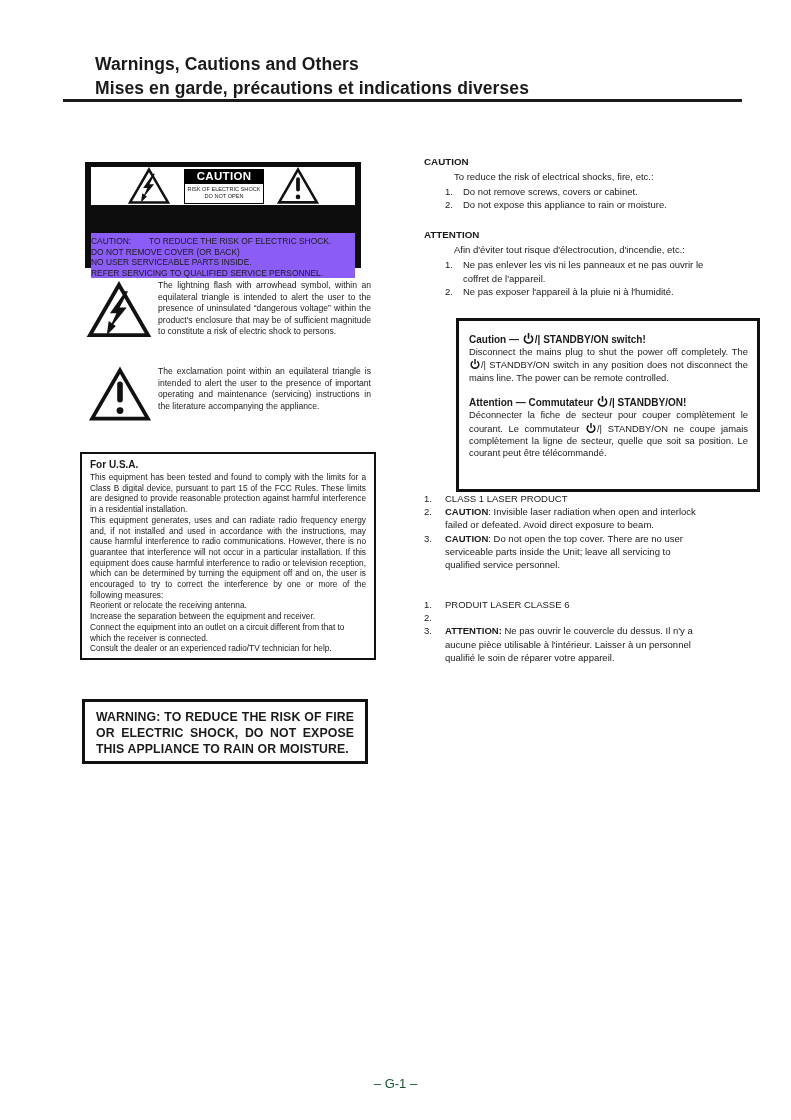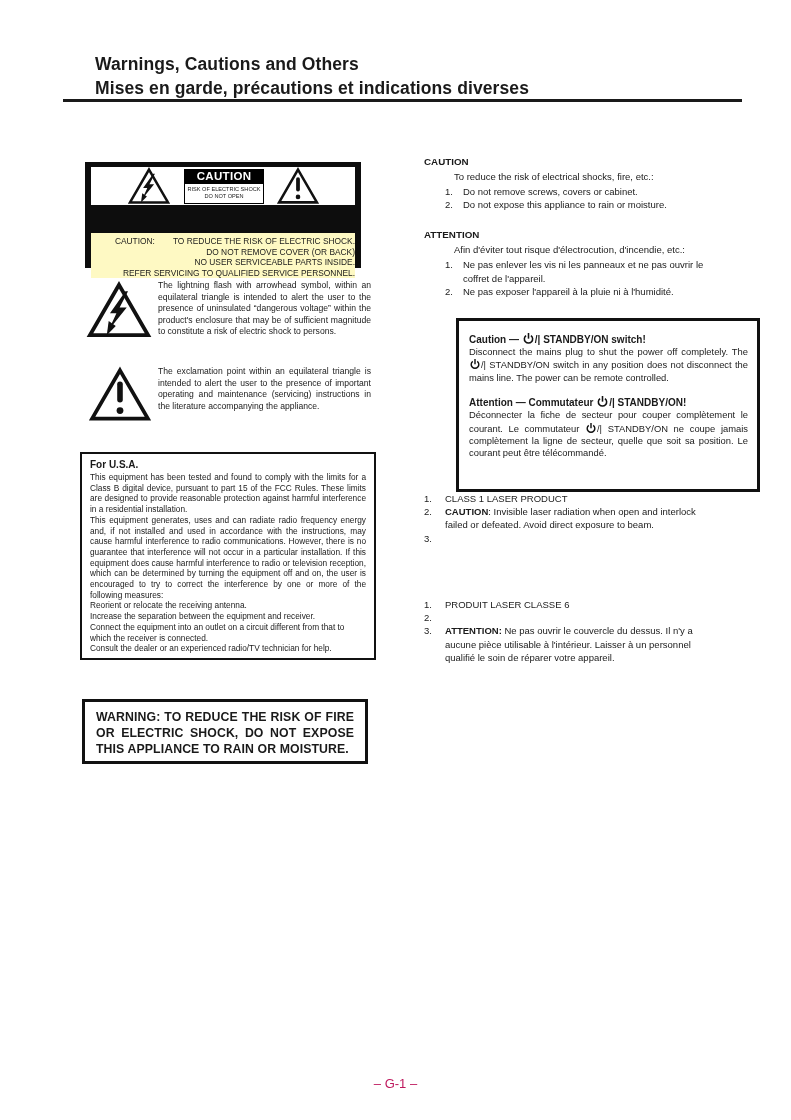--- a/index.html
+++ b/index.html
@@ -15,21 +15,21 @@
   
   .caution-plate{position:absolute;left:85px;top:162px;width:276px;height:106px;
     background:#0d0d0d;box-sizing:border-box;padding:5px 6px;display:flex;flex-direction:column;}
   .cp-top{background:#fff;height:46px;display:flex;align-items:center;justify-content:center;gap:13px;}
   .cp-center{width:80px;}
   .cp-label{background:#000;color:#fff;font-weight:bold;font-size:11.5px;text-align:center;
     line-height:15px;letter-spacing:.3px;}
   .cp-sub{border:1px solid #000;border-top:none;text-align:center;padding:2px 0 2px;}
   .cp-sub div{font-size:5.6px;line-height:7.5px;white-space:nowrap;}
   .cp-gap{height:5px;background:#0d0d0d;}
-  .cp-bottom{background:#fef9c3;flex:1;text-align:right;font-size:8.4px;line-height:10.6px;padding-top:3px;margin-top:28px;}
+  .cp-bottom{background:#8b5cf6;flex:1;text-align:left;font-size:8.4px;line-height:10.6px;padding-top:3px;margin-top:28px;}
   .cp-line1 .lbl{margin-right:18px;}
   
   .tri-large{position:absolute;}
   .note-text{position:absolute;width:213px;font-size:8.6px;line-height:11.6px;text-align:justify;}
   
   .usa-box{position:absolute;left:80px;top:452px;width:296px;height:208px;border:2px solid #111;
     box-sizing:border-box;padding:4px 8px;}
   .usa-h{font-size:10px;font-weight:bold;margin:1px 0 2px;}
   .usa-box p{margin:0;font-size:8.3px;line-height:10.7px;text-align:justify;}
   .usa-box .measure{font-size:8.3px;line-height:10.7px;}
@@ -50,21 +50,21 @@
     box-sizing:border-box;padding:11px 9px 0 10px;margin-left:32px;}
   .sb-title{font-size:10px;font-weight:bold;margin:0 0 1px;}
   .sb-body{font-size:9.4px;line-height:12.4px;text-align:justify;margin:0 0 11px;}
   .pwr{display:inline-block;vertical-align:-2px;}
   
   .laser-list{position:absolute;left:424px;width:306px;}
   .laser-list .num-row{margin-left:0;}
   .laser-list .num{width:21px;}
   .bold{font-weight:bold;}
   
-  .footer{position:absolute;left:0;top:1076px;width:100%;text-align:center;font-size:13px;color:#be185d;}
+  .footer{position:absolute;left:0;top:1076px;width:100%;text-align:center;font-size:13px;color:#14532d;}
 </style>
 </head>
 <body>
 
 <svg width="0" height="0" style="position:absolute">
   <defs>
     <g id="tri-lightning">
       <path d="M50 6 L95 84 L5 84 Z" fill="none" stroke="#111" stroke-width="6" stroke-linejoin="miter"></path>
       <path d="M60 16 L36 50 L46 50 L34 76 L62 41 L51 41 L64 16 Z" fill="#111"></path>
       <path d="M31 84 L45 70 L34 62 Z" fill="#111"></path>
@@ -179,20 +179,21 @@
     <div class="num-row">
       <span class="num">1.</span>
       <span class="itx"><span class="bold"></span><span>CLASS 1 LASER PRODUCT</span></span>
     </div>
     <div class="num-row">
       <span class="num">2.</span>
       <span class="itx" style="width:258px;flex:none"><span class="bold">CAUTION</span><span>: Invisible laser radiation when open and interlock failed or defeated. Avoid direct exposure to beam.</span></span>
     </div>
     <div class="num-row">
       <span class="num">3.</span>
+      <span class="itx" style="width:262px;flex:none"><span class="bold">CAUTION</span><span>: Do not open the top cover. There are no user serviceable parts inside the Unit; leave all servicing to qualified service personnel.</span></span>
     </div>
   </div>
 
   <div class="laser-list" style="top:598px">
     <div class="num-row">
       <span class="num">1.</span>
       <span class="itx"><span class="bold"></span><span>PRODUIT LASER CLASSE 6</span></span>
     </div>
     <div class="num-row">
       <span class="num">2.</span>

